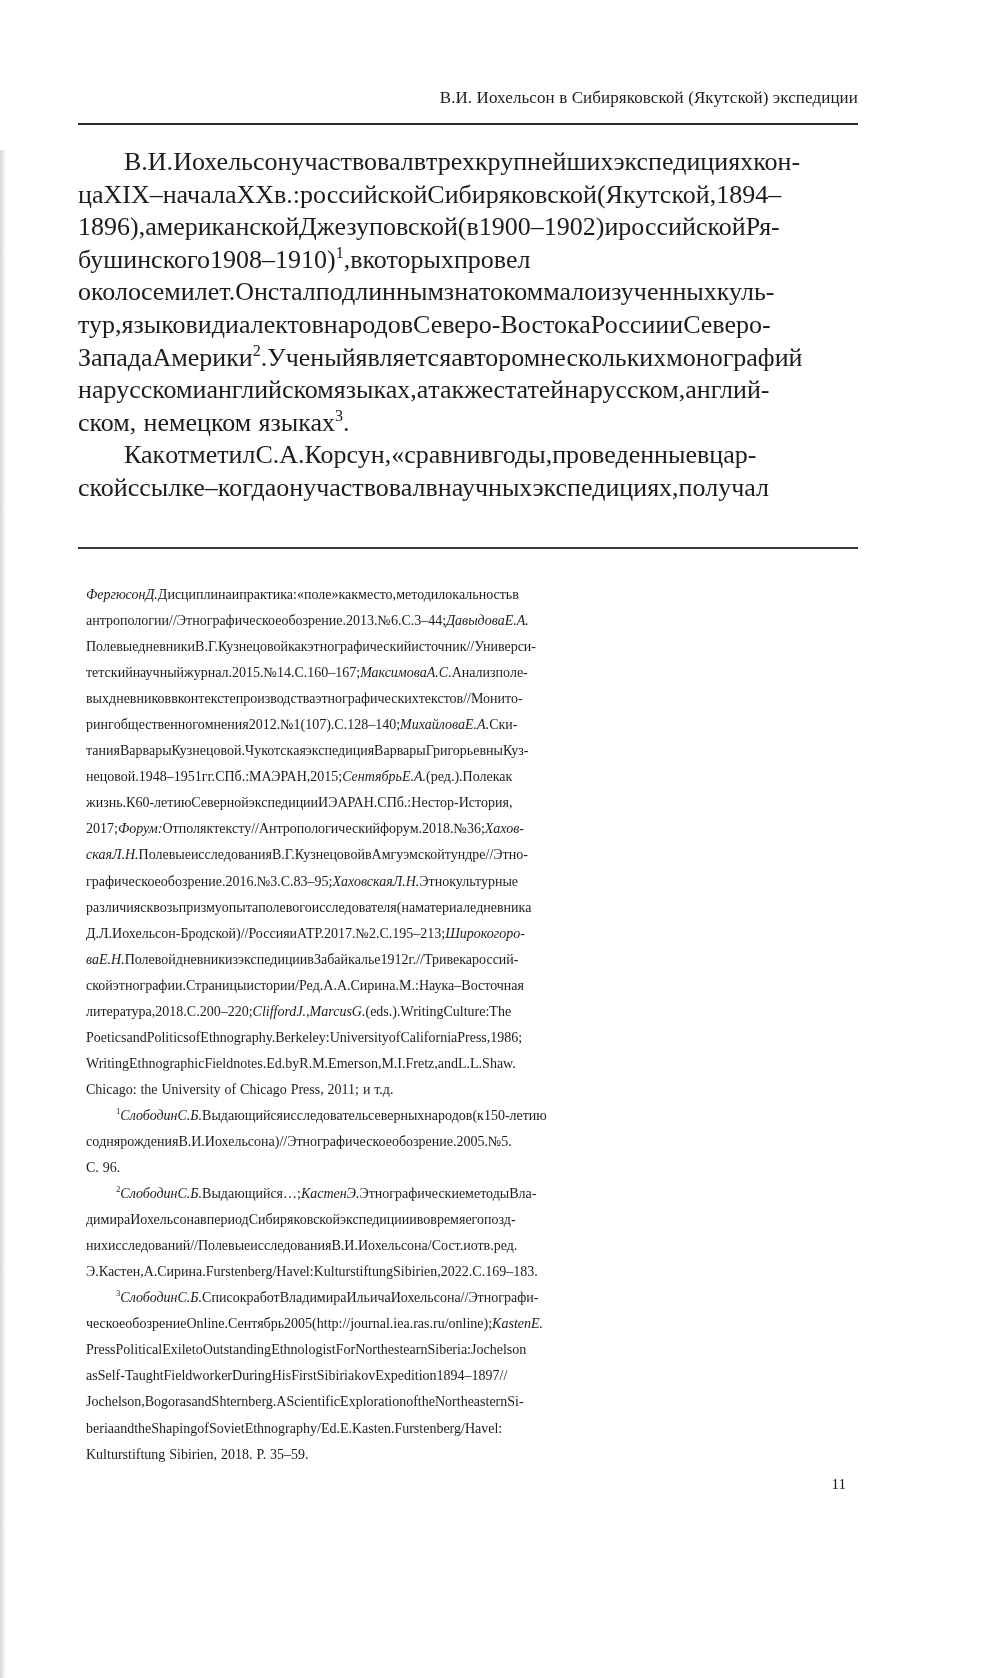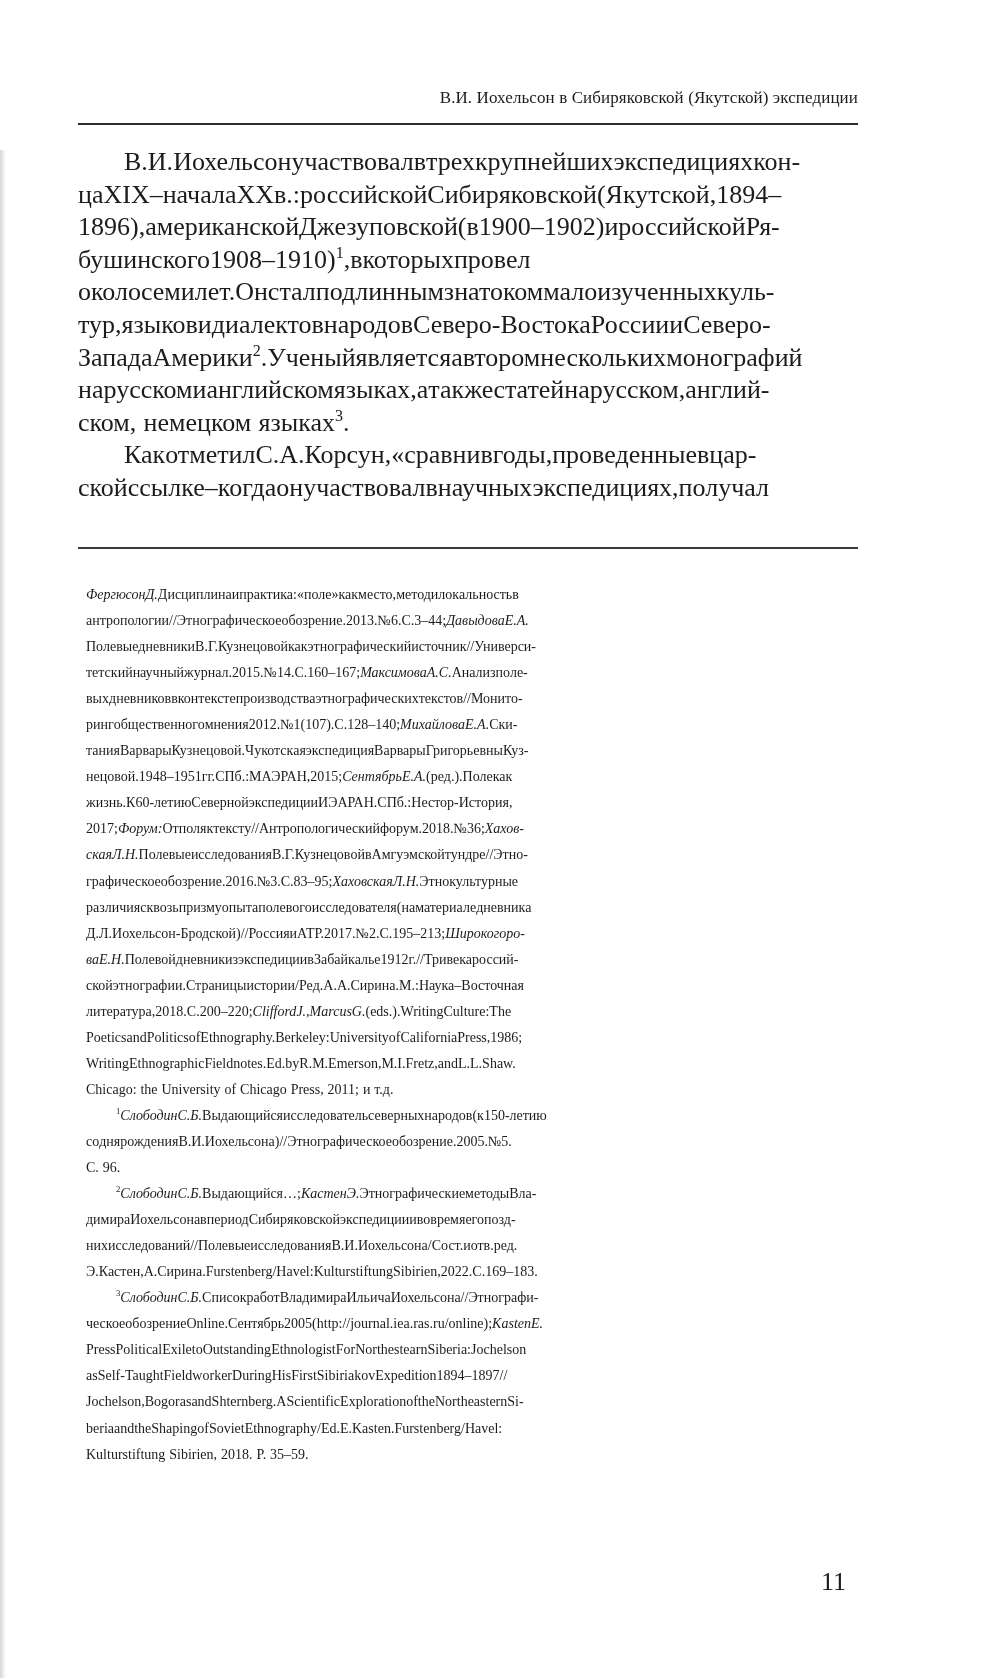--- a/index.html
+++ b/index.html
@@ -14,21 +14,21 @@
   .body-text { position: absolute; top: 146px; left: 0; width: 780px; font-size: 26px; line-height: 32.6px; }
   .fn-rule { position: absolute; top: 547px; left: 0; width: 780px; height: 1.5px; background: #3a3a3a; }
   .footnotes { position: absolute; top: 582px; left: 0; width: 780px; font-size: 14px; line-height: 26.05px; margin-left: 8px; }
   .j { display: flex; justify-content: flex-start; }
   .j.last { justify-content: flex-start; gap: 0.28em; }
   .j.indent { padding-left: 46px; }
   .fn .j.indent { padding-left: 30px; }
   .w { white-space: pre; }
   i { font-style: italic; }
   sup { font-size: 0.62em; vertical-align: 0.65em; line-height: 0; }
-  .page-number { position: absolute; top: 1567px; right: 12px; font-size: 26px; }
+  .page-number { position: absolute; top: 1476px; right: 12px; font-size: 15px; }
 </style>
 </head>
 <body>
 
 <div class="scan-shadow"></div>
 
 <div class="page">
   <div class="running-head">В.И. Иохельсон в Сибиряковской (Якутской) экспедиции</div>
   <div class="head-rule"></div>
 

